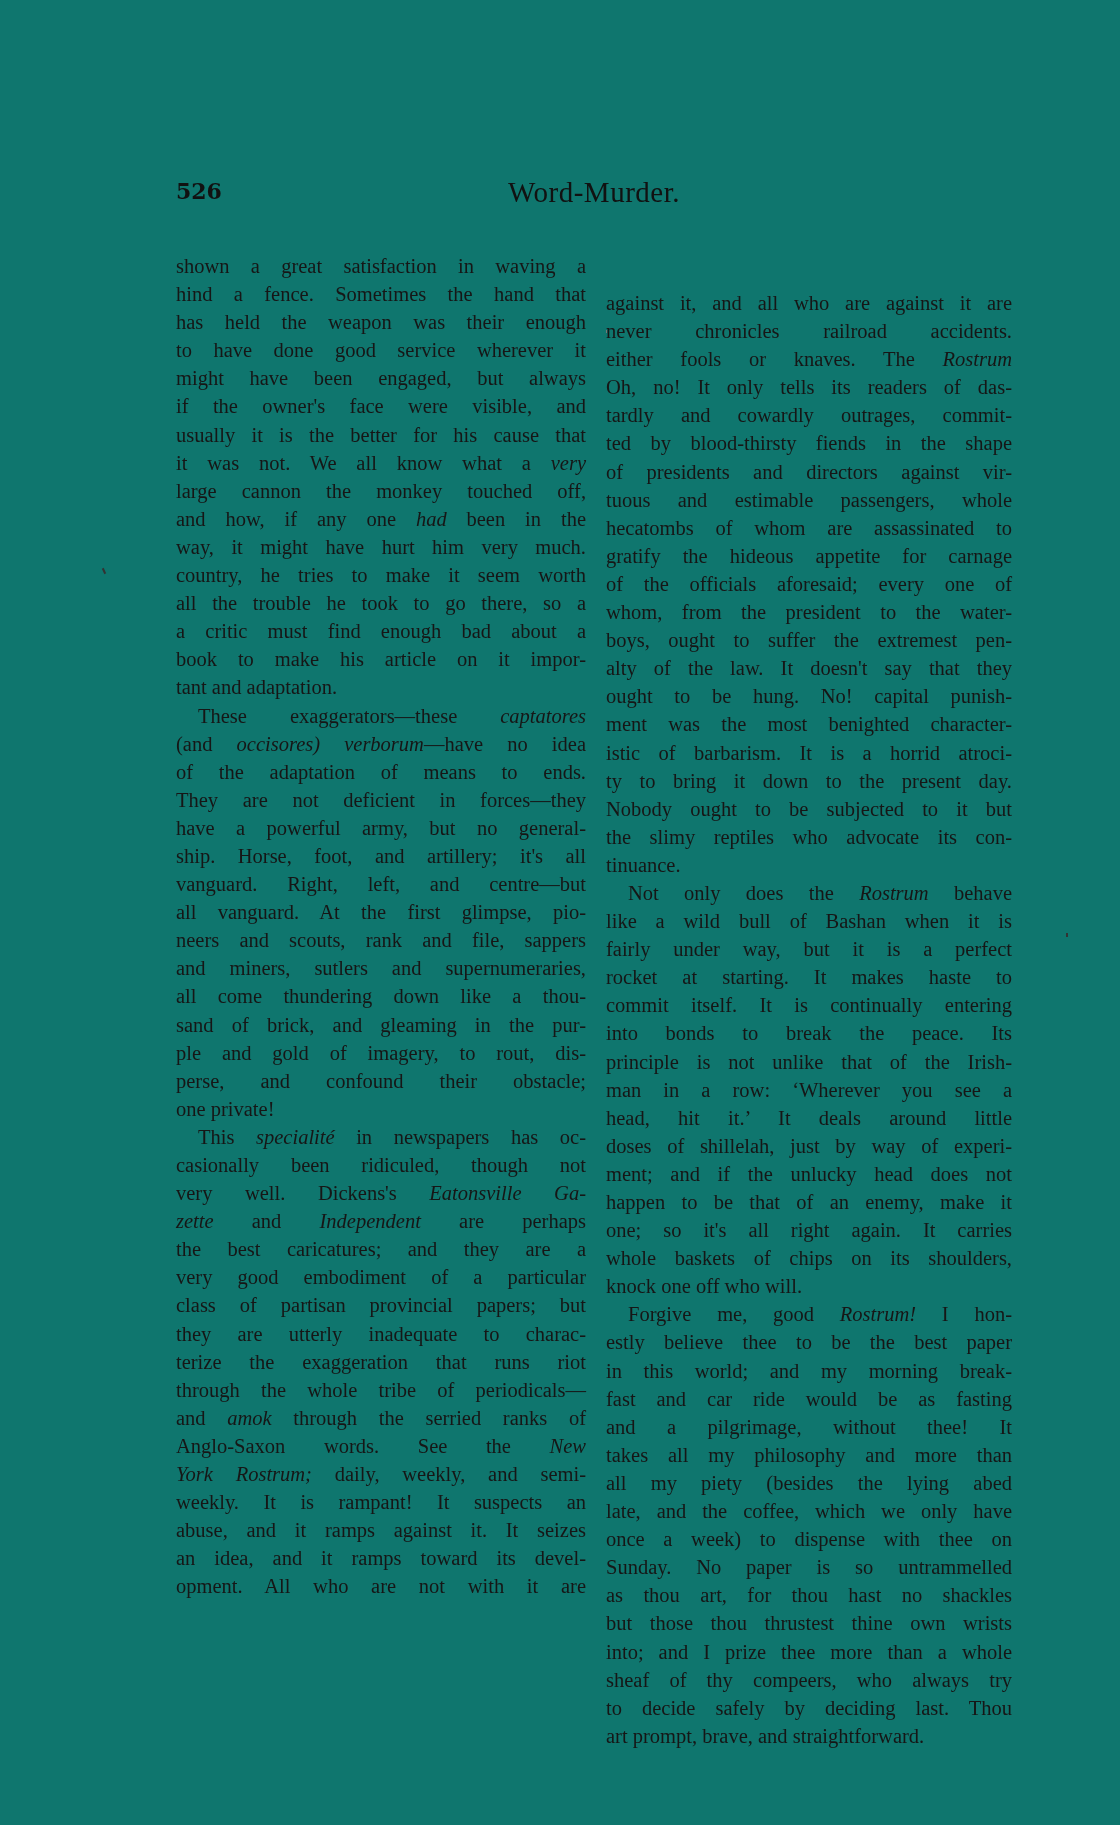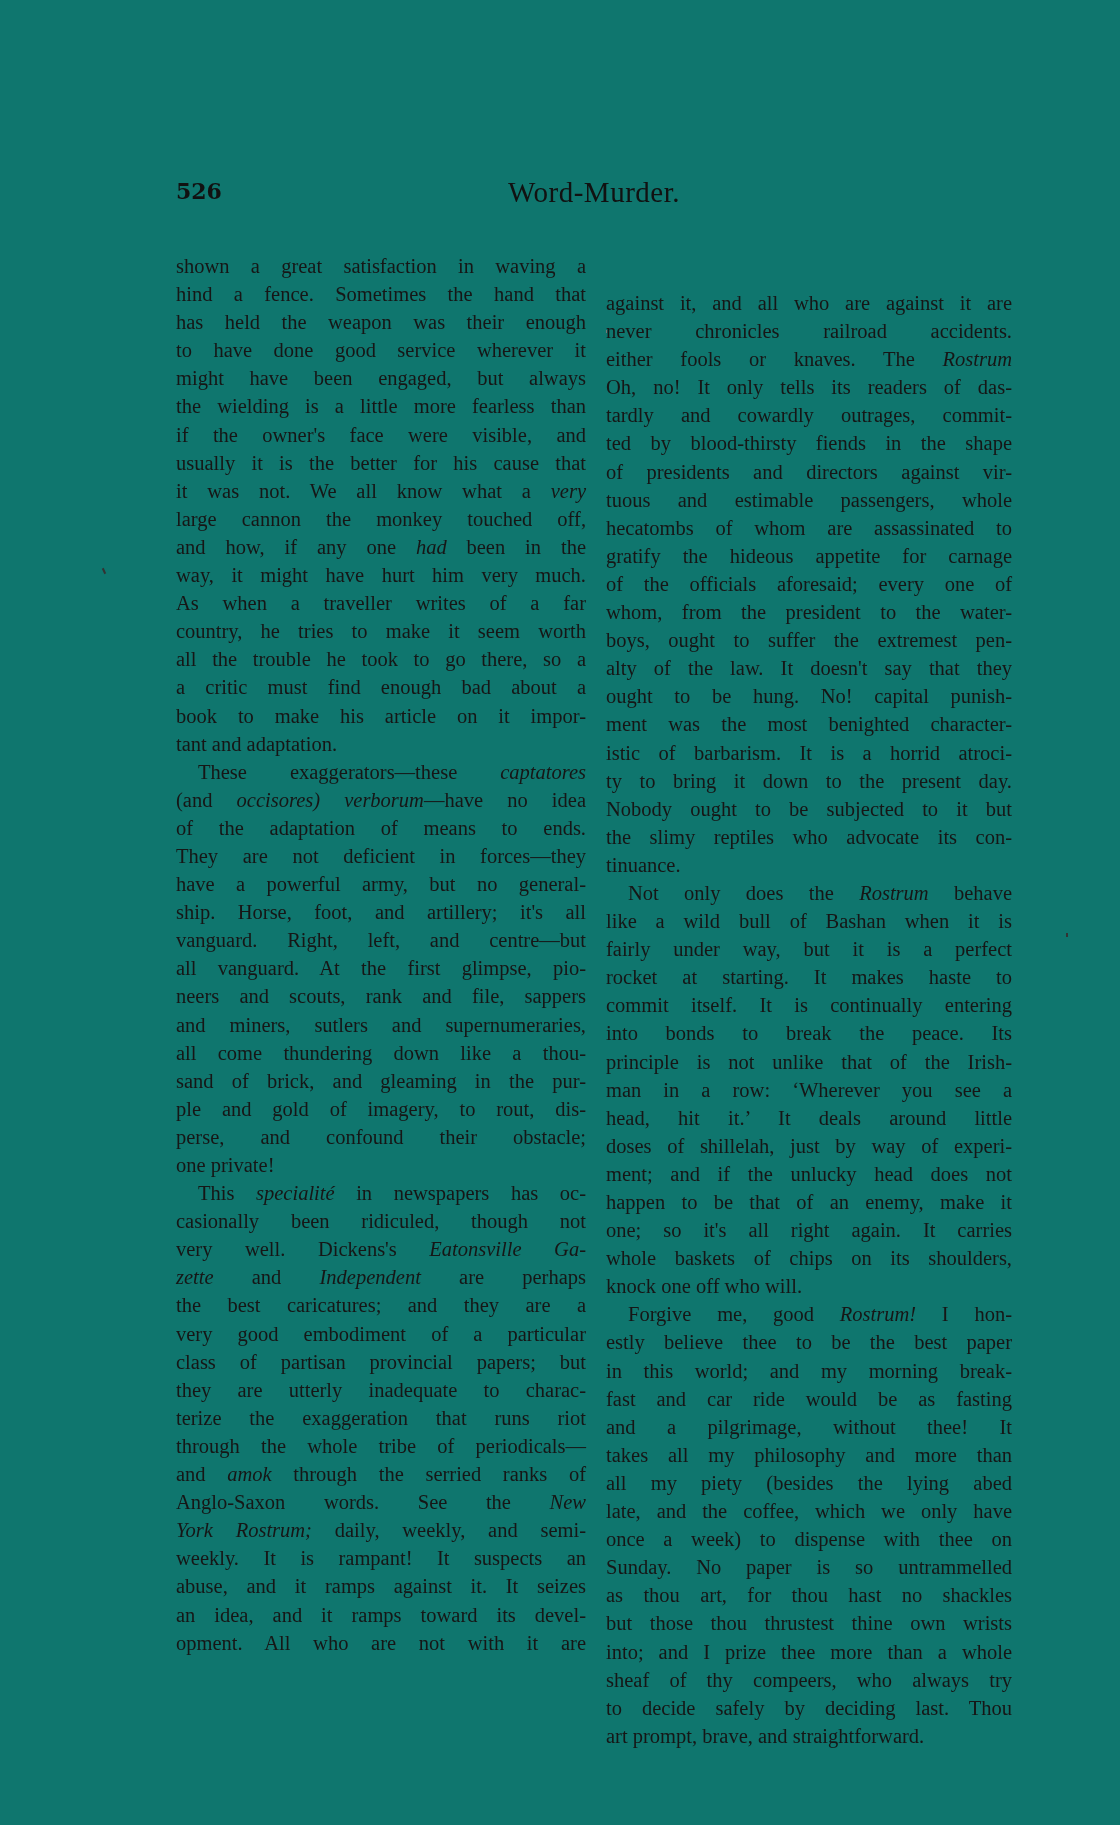--- a/index.html
+++ b/index.html
@@ -22,28 +22,26 @@
 <div class="page">
   <div class="folio">526</div>
   <div class="running-head">Word-Murder.</div>
 
   <div class="col col-left" id="col-left">
       <div class="line"><span>shown a great satisfaction in waving a</span></div>
       <div class="line"><span>hind a fence.  Sometimes the hand that</span></div>
       <div class="line"><span>has held the weapon was their enough</span></div>
       <div class="line"><span>to have done good service wherever it</span></div>
       <div class="line"><span>might have been engaged, but always</span></div>
-      <div class="line"><span>the wielding is a little more fearless than</span></div>
       <div class="line"><span>if the owner's face were visible, and</span></div>
       <div class="line"><span>usually it is the better for his cause that</span></div>
       <div class="line"><span>it was not.  We all know what a </span><i>very</i></div>
       <div class="line"><span>large cannon the monkey touched off,</span></div>
       <div class="line"><span>and how, if any one </span><i>had</i><span> been in the</span></div>
       <div class="line"><span>way, it might have hurt him very much.</span></div>
-      <div class="line"><span>As when a traveller writes of a far</span></div>
       <div class="line"><span>country, he tries to make it seem worth</span></div>
       <div class="line"><span>all the trouble he took to go there, so a</span></div>
       <div class="line"><span>a critic must find enough bad about a</span></div>
       <div class="line"><span>book to make his article on it impor-</span></div>
       <div class="line last"><span>tant and adaptation.</span></div>
       <div class="line indent"><span>These exaggerators—these </span><i>captatores</i></div>
       <div class="line"><span>(and </span><i>occisores) verborum</i><span>—have no idea</span></div>
       <div class="line"><span>of the adaptation of means to ends.</span></div>
       <div class="line"><span>They are not deficient in forces—they</span></div>
       <div class="line"><span>have a powerful army, but no general-</span></div>

